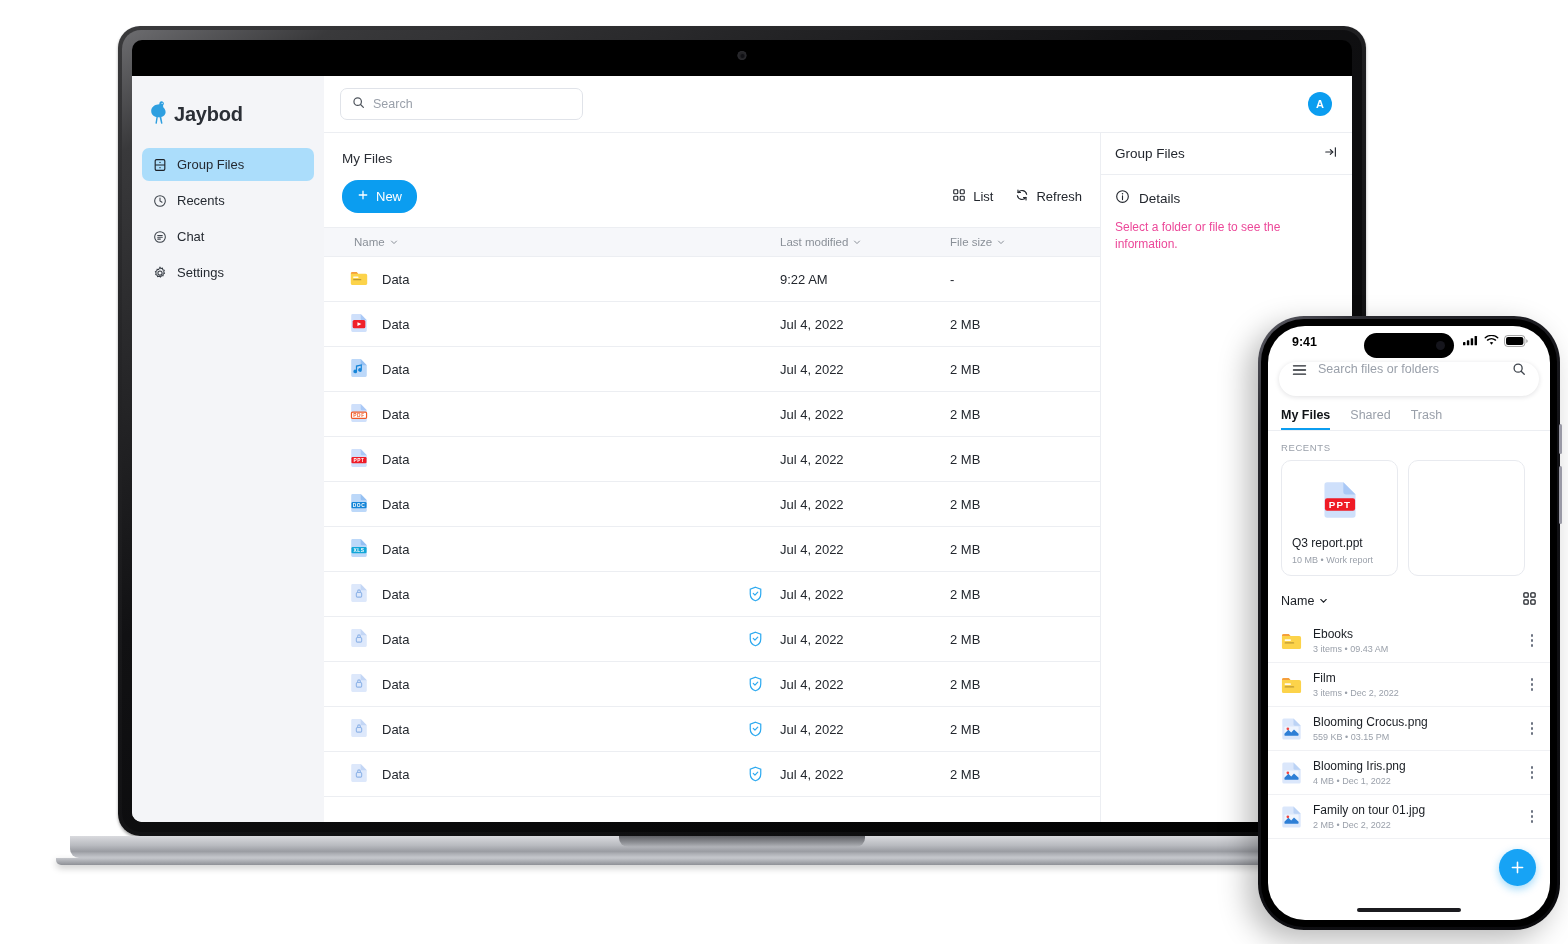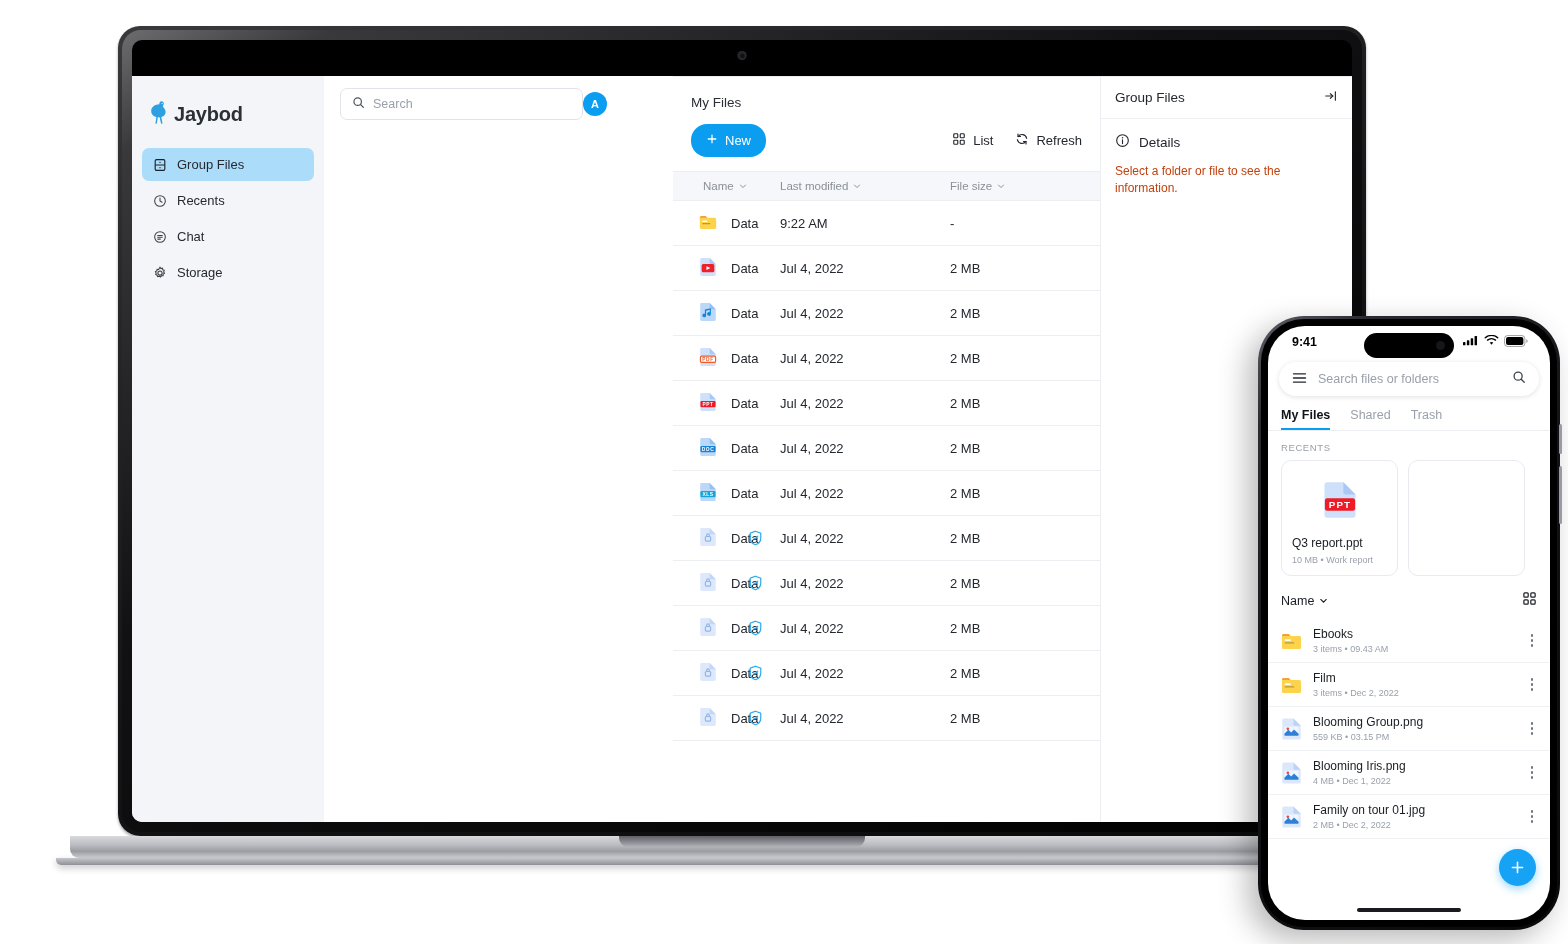--- a/index.html
+++ b/index.html
@@ -88,21 +88,21 @@
   .nav-ico { width: 15px; height: 15px; display:inline-flex; align-items:center; justify-content:center; flex:0 0 15px;}
   .storage {
     position: absolute; left: 0; right: 0; bottom: 0; padding: 0 18px 14px 18px;
   }
   .storage-title { font-size: 12.5px; font-weight: 600; color: #20242b; margin-bottom: 10px; }
   .bar { height: 4px; border-radius: 3px; background: #dfe2e8; position: relative; overflow: hidden;}
   .bar-fill { position: absolute; left:0; top:0; bottom:0; border-radius:3px; }
   .storage-text { font-size: 9.5px; color: #9aa0aa; margin-top: 8px; }
 
   
-  .main { flex: 1; display: flex; flex-direction: row; min-width: 0; gap: 46px; }
+  .main { flex: 1; display: flex; flex-direction: column; min-width: 0; }
   .topbar { height: 56px; display: flex; align-items: center; padding: 0 16px; background:#fff;}
   .search-box {
     width: 243px; height: 32px; border: 1px solid #e0e3e9; border-radius: 7px;
     display: flex; align-items: center; gap: 8px; padding: 0 11px; background: #fff;
   }
   .search-ph { font-size: 12.5px; color: #9aa0aa; }
   .content-wrap { flex: 1; display: flex; min-height: 0; border-top: 1px solid #eceef2; }
   .filecol { flex: 1; min-width: 0; display: flex; flex-direction: column; }
   .page-title { font-size: 13.5px; color: #2b2f36; padding: 18px 0 0 18px; }
   .toolbar { display: flex; align-items: center; padding: 14px 18px 14px 18px; }
@@ -137,21 +137,21 @@
     display: flex; flex-direction: column;
   }
   .details-head {
     height: 42px; display: flex; align-items: center; justify-content: space-between;
     padding: 0 14px; border-bottom: 1px solid #eceef2;
   }
   .details-title { font-size: 13.5px; color: #23272e; }
   .details-sec { padding: 14px; }
   .details-row { display: flex; align-items: center; gap: 9px; }
   .details-label { font-size: 13.5px; color: #23272e; font-weight: 500; }
-  .details-hint { font-size: 12px; color: #c2410c; line-height: 1.45; margin-top: 11px; }
+  .details-hint { font-size: 12px; color: #ec4899; line-height: 1.45; margin-top: 11px; }
   .avatar {
     width: 24px; height: 24px; border-radius: 50%; background: #0b9df0; color: #fff;
     font-size: 11px; font-weight: 700; display: flex; align-items: center; justify-content: center;
     margin-left: auto; margin-right: 4px;
   }
 
   
   #phone { position: absolute; left: 1258px; top: 316px; width: 302px; height: 614px; }
   .ph-frame {
     position: absolute; inset: 0; border-radius: 46px;
@@ -172,21 +172,21 @@
     padding: 0 22px 0 24px; font-size: 12.5px; font-weight: 700; color: #000; flex: 0 0 32px;
   }
   .notch {
     position: absolute; left: 50%; top: 7px; transform: translateX(-50%);
     width: 90px; height: 25px; background: #000; border-radius: 14px; z-index: 5;
     display:flex; align-items:center; justify-content:flex-end; padding-right: 9px;
   }
   .notch-cam { width: 9px; height: 9px; border-radius: 50%; background: #15151c; }
   .ph-searchwrap { padding: 4px 11px 9px 11px; }
   .ph-search {
-    height: 34px; background: #fff; border-radius: 17px; display: flex; align-items: center;
+    height: 34px; background: #fff; border-radius: 17px; display: flex; align-items: flex-start;
     gap: 11px; padding: 0 13px; box-shadow: 0 1px 5px rgba(20,25,40,.13);
   }
   .ph-search-ph { font-size: 12.5px; color: #9aa0aa; flex: 1; }
   .ph-tabs { display: flex; gap: 20px; padding: 0 13px; border-bottom: 1px solid #eceef2; }
   .ph-tab { font-size: 12.5px; color: #9aa0aa; padding: 3px 0 8px 0; cursor: pointer; }
   .ph-tab.active { color: #101317; font-weight: 700; box-shadow: inset 0 -2px 0 #0b9df0; }
   .ph-sectitle { font-size: 9.5px; color: #9aa0aa; letter-spacing: .6px; padding: 11px 13px 7px 13px; }
   .recents { display: flex; gap: 10px; padding: 0 13px 13px 13px; }
   .rec-card {
     width: 117px; flex: 0 0 117px; border: 1px solid #e8eaef; border-radius: 10px;
@@ -273,21 +273,21 @@
                   </span>
                   <span>Chat</span>
                 </div>
                 <div class="nav-item">
                   <span class="nav-ico">
                     <svg width="14" height="14" viewBox="0 0 16 16" fill="none" stroke="#3a4048" stroke-width="1.2">
                         <circle cx="8" cy="8" r="2.4"></circle>
                         <path d="M8 1.4l1 1.5 1.8-.4.4 1.8 1.7.7-.7 1.7.9 1.6-1.5 1-.1 1.8-1.8.1-1.2 1.4-1.5-1-1.7.6-.6-1.7-1.6-.8.5-1.7-.8-1.6 1.6-.9.3-1.8 1.8.2z"></path>
                       </svg>
                   </span>
-                  <span>Storage</span>
+                  <span>Settings</span>
                 </div>
               </div>
 
             </div>
 
             <div class="main">
               <div class="topbar">
                 <div class="search-box">
                   <span>
                     <svg width="13" height="13" viewBox="0 0 16 16" fill="none" stroke="#50565e" stroke-width="1.5" stroke-linecap="round">
@@ -772,21 +772,21 @@
                 <span style="width:21px;display:flex;flex:0 0 21px">
                   <svg width="21" height="24" viewBox="0 0 16 18">
                     <path d="M1 2.2A1.2 1.2 0 0 1 2.2 1h7.3L15 6.5v9.3A1.2 1.2 0 0 1 13.8 17H2.2A1.2 1.2 0 0 1 1 15.8z" fill="#dbe7fb"></path>
                     <path d="M9.5 1L15 6.5h-4.3A1.2 1.2 0 0 1 9.5 5.3z" fill="#bcd3f5"></path>
                     <rect x="2.6" y="7" width="10.8" height="6.6" rx=".9" fill="#eff5fe"></rect>
                     <path d="M2.6 12.6l3-3.1 2.2 2.2 2.1-2.4 3.5 3.3v.7a.9.9 0 0 1-.9.9H3.5a.9.9 0 0 1-.9-.9z" fill="#2e7fd6"></path>
                     <circle cx="5.2" cy="8.9" r="1" fill="#ef4444"></circle>
                   </svg>
                 </span>
                 <span class="ph-item-txt">
-                  <span class="ph-item-name" style="display:block">Blooming Group.png</span>
+                  <span class="ph-item-name" style="display:block">Blooming Crocus.png</span>
                   <span class="ph-item-meta" style="display:block">559 KB  •  03.15 PM</span>
                 </span>
                 <span class="kebab">
                   <i></i>
                   <i></i>
                   <i></i>
                 </span>
               </div>
               <div class="ph-item">
                 <span style="width:21px;display:flex;flex:0 0 21px">

